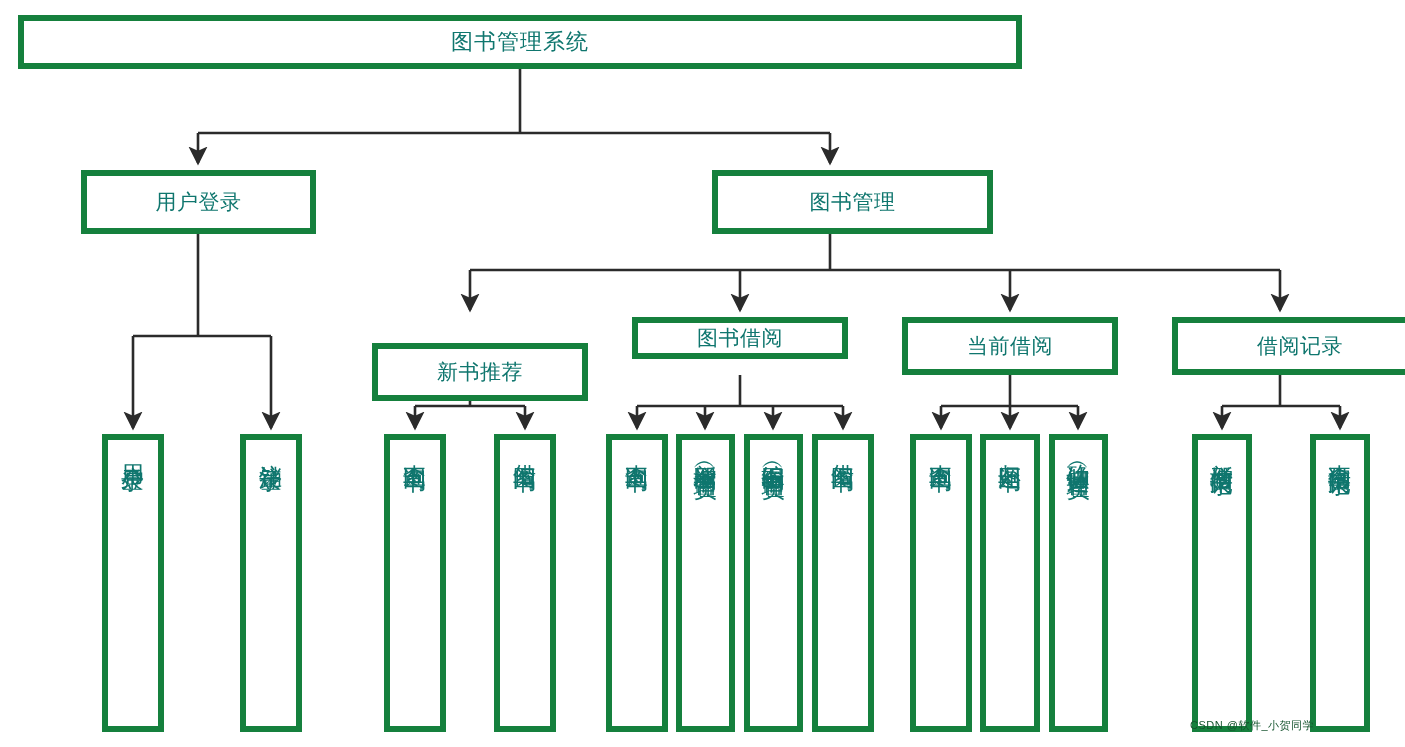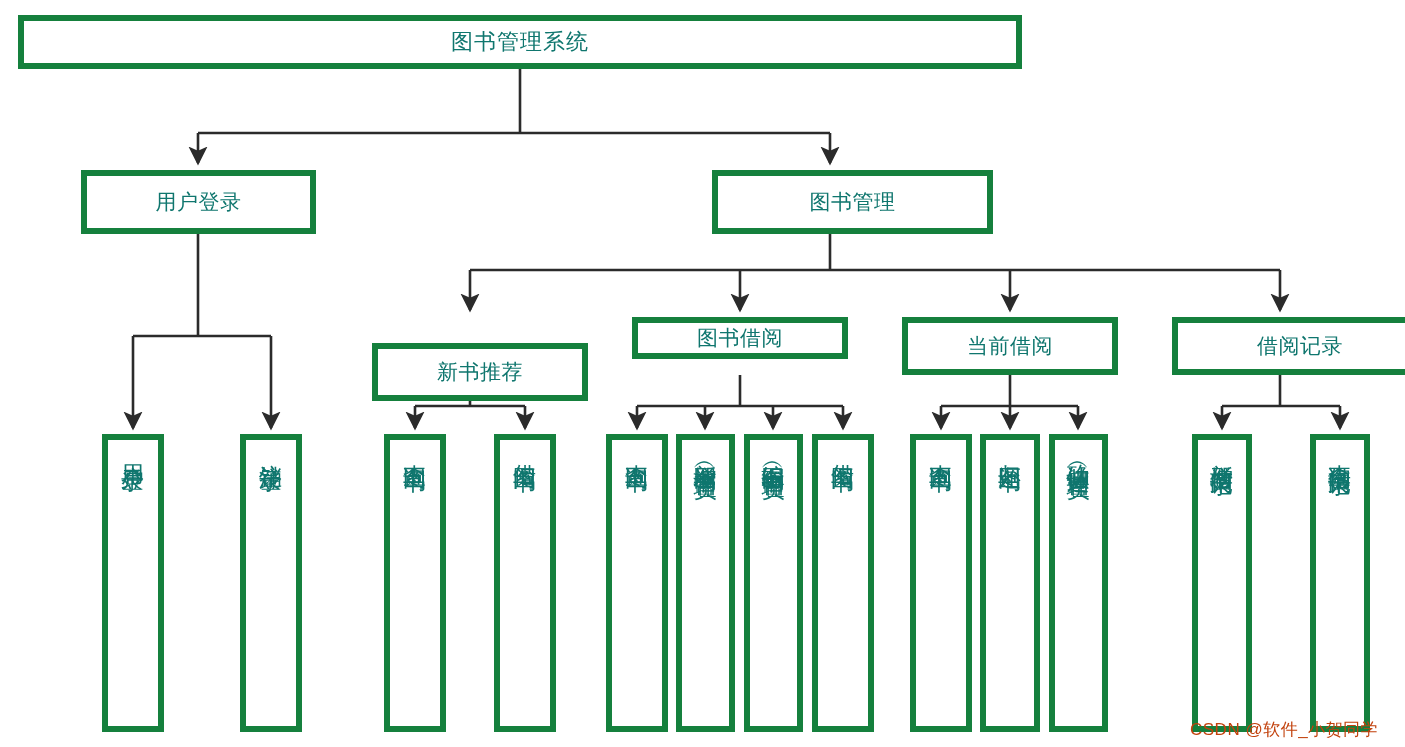--- a/index.html
+++ b/index.html
@@ -61,22 +61,22 @@
   .node.vert .node-label {
     writing-mode: vertical-rl;
     text-orientation: upright;
     font-size: 23px;
     line-height: 1.05;
     letter-spacing: 2px;
     white-space: nowrap;
   }
   .watermark {
     position: absolute;
-    color: #c2410c;
-    font-size: 17px;
+    color: #14532d;
+    font-size: 11px;
     letter-spacing: 0.5px;
     white-space: nowrap;
     z-index: 3;
     user-select: none;
   }
 </style>
 </head>
 <body>
 
 <div id="diagram-canvas">

